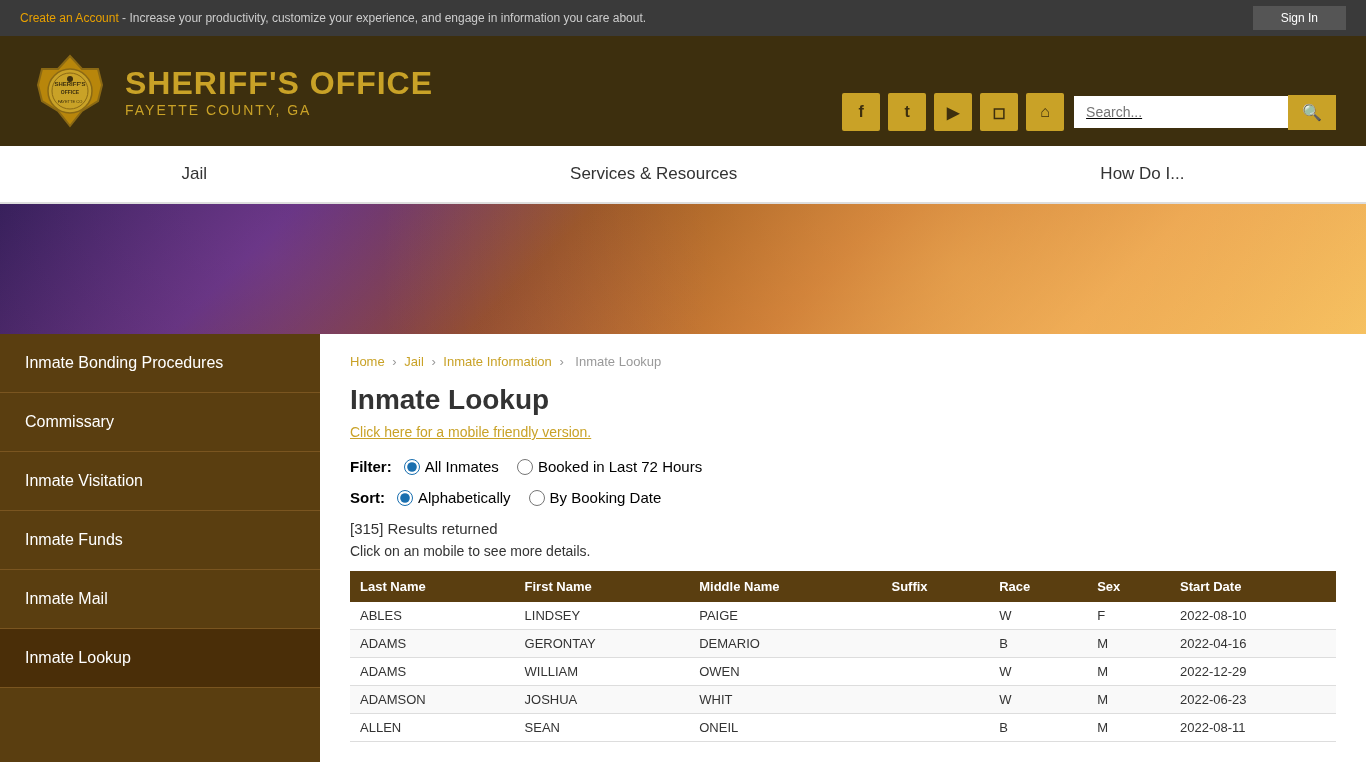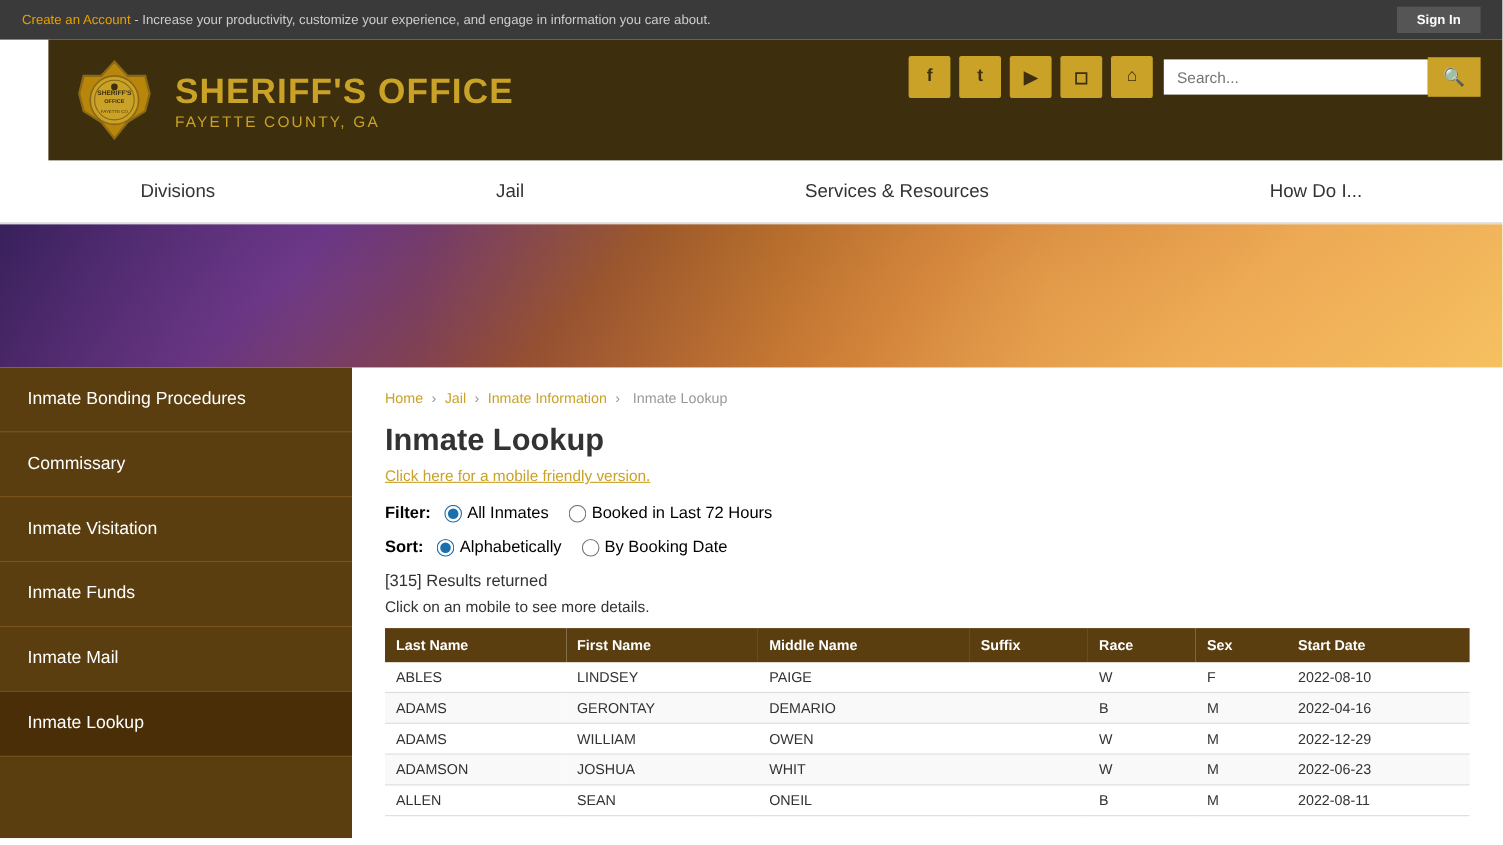--- a/index.html
+++ b/index.html
@@ -13,34 +13,32 @@
       padding: 6px 20px;
       display: flex;
       justify-content: space-between;
       align-items: center;
     }
     .top-bar a { color: #e8a000; text-decoration: none; }
     .sign-in-btn {
       background: #555;
       color: #fff;
       border: none;
-      padding: 5px 18px;
+      padding: 5px 28px;
       cursor: pointer;
       font-size: 12px;
-      font-weight: bold;
     }
 
     
     .header {
       background: #3d2f0e;
       display: flex;
-      align-items: flex-start;
-      padding: 15px 20px;
+      align-items: flex-end;
+      padding: 15px 30px;
       gap: 20px;
-      margin-left: 44px;
     }
     .header-logo {
       display: flex;
       align-items: center;
       gap: 15px;
     }
     .logo-badge {
       width: 80px;
       height: 80px;
     }
@@ -76,25 +74,26 @@
       font-weight: bold;
       font-size: 16px;
       cursor: pointer;
       border-radius: 2px;
     }
     .search-bar {
       display: flex;
       align-items: center;
     }
     .search-bar input {
-      width: 240px;
+      width: 214px;
       padding: 8px 12px;
       border: none;
       font-size: 14px;
       outline: none;
+      text-decoration: underline;
     }
     .search-bar button {
       background: #c9a227;
       border: none;
       padding: 8px 14px;
       cursor: pointer;
       color: #fff;
       font-size: 16px;
     }
 
@@ -263,21 +262,20 @@
       <div class="social-icon">⌂</div>
     </div>
     <div class="search-bar">
       <input type="text" placeholder="Search..." style="">
       <button>🔍</button>
     </div>
   </div>
 </div>
 
 <nav class="nav">
-  <div class="nav-item">Divisions</div>
   <div class="nav-item">Jail</div>
   <div class="nav-item">Services &amp; Resources</div>
   <div class="nav-item">How Do I...</div>
 </nav>
 
 <div class="hero"></div>
 
 <div class="page-layout">
 
   <div class="sidebar">

